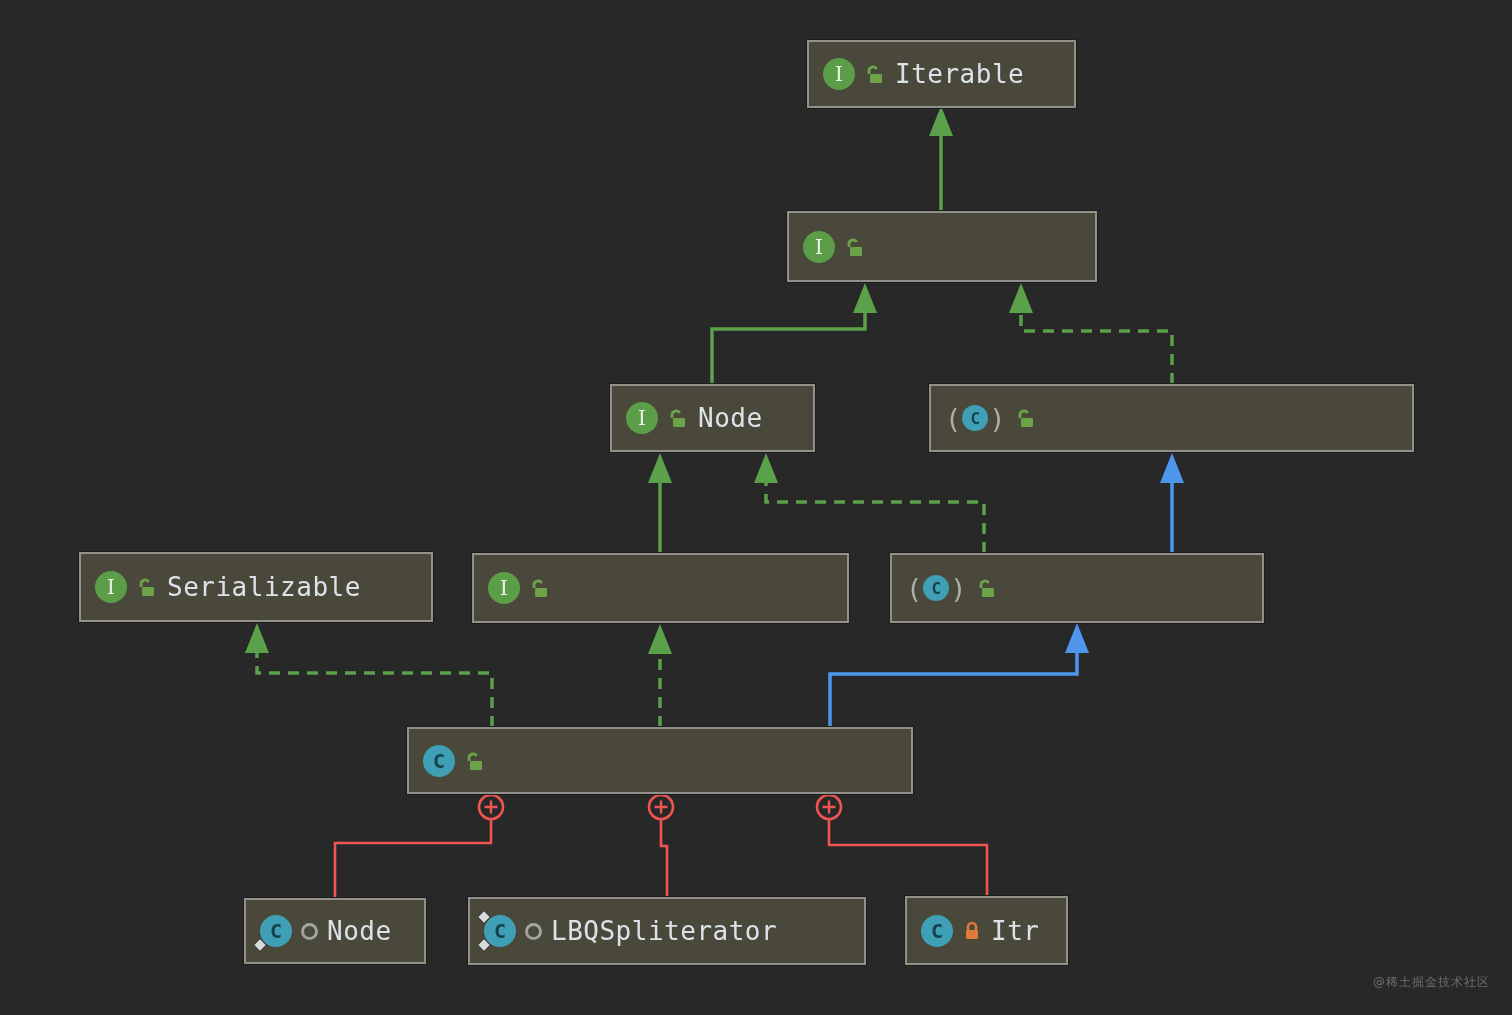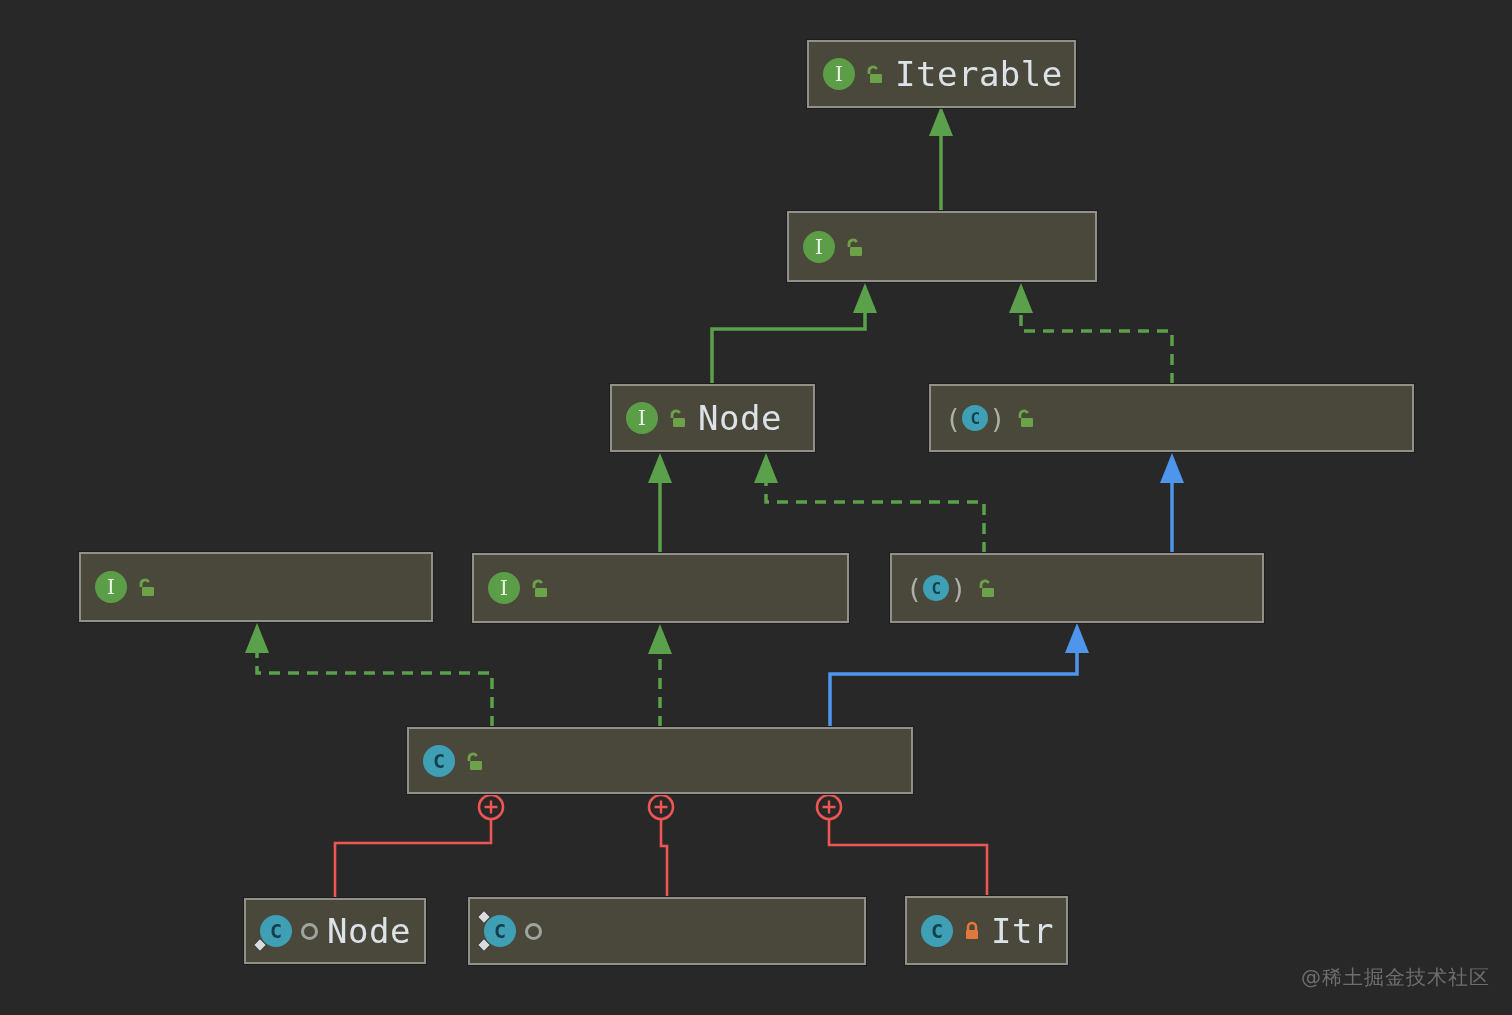--- a/index.html
+++ b/index.html
@@ -28,21 +28,21 @@
   .node{
     position:absolute;box-sizing:border-box;
     display:flex;align-items:center;gap:9px;
     padding:0 10px 0 14px;
     background:var(--node-fill);
     border:2px solid var(--node-border);
     box-shadow:0 0 0 1px #1d1d1d;
   }
   .node .label{
     color:var(--node-text);
-    font-size:34px;line-height:1;letter-spacing:0.5px;
+    font-size:26px;line-height:1;letter-spacing:0.5px;
     white-space:nowrap;
   }
   .circ{
     width:32px;height:32px;border-radius:50%;
     display:flex;align-items:center;justify-content:center;
     flex:0 0 auto;position:relative;
   }
   .circ.iface{background:var(--iface-green);}
   .circ.iface .glyph{
     font-family:"DejaVu Serif","Liberation Serif",serif;
@@ -66,21 +66,21 @@
   }
   .dm.bl{left:-4px;bottom:-2px;}
   .dm.tl{left:-4px;top:-2px;}
   .ring{
     width:11px;height:11px;border-radius:50%;flex:0 0 auto;
     border:3px solid var(--ring-gray);
   }
   .lock{flex:0 0 auto;display:block;}
   .watermark{
     position:absolute;right:22px;bottom:24px;
-    color:var(--watermark);font-size:20px;letter-spacing:1px;
+    color:var(--watermark);font-size:12px;letter-spacing:1px;
     font-family:"DejaVu Sans","Liberation Sans",sans-serif;
   }
   
   .n-iterable{left:807px;top:40px;width:269px;height:68px;}
   .n-collection{left:787px;top:211px;width:310px;height:71px;}
   .n-queue{left:610px;top:384px;width:205px;height:68px;}
   .n-abstractcollection{left:929px;top:384px;width:485px;height:68px;}
   .n-serializable{left:79px;top:552px;width:354px;height:70px;}
   .n-blockingqueue{left:472px;top:553px;width:377px;height:70px;}
   .n-abstractqueue{left:890px;top:553px;width:374px;height:70px;}
@@ -210,20 +210,21 @@
 </div>
 
 <div class="node n-serializable">
   <span class="circ iface">
       <span class="glyph">I</span>
     </span>
   <svg class="lock" width="22" height="22" viewBox="0 0 22 22">
     <path d="M5 11 V8 a4 4 0 0 1 7.6 -1.8" fill="none" stroke="#6CA349" stroke-width="2.8"></path>
     <rect x="6" y="11" width="12" height="9" rx="1.2" fill="#6CA349"></rect>
   </svg>
+  <span class="label">Serializable</span>
 </div>
 
 <div class="node n-blockingqueue">
   <span class="circ iface">
       <span class="glyph">I</span>
     </span>
   <svg class="lock" width="22" height="22" viewBox="0 0 22 22">
     <path d="M5 11 V8 a4 4 0 0 1 7.6 -1.8" fill="none" stroke="#6CA349" stroke-width="2.8"></path>
     <rect x="6" y="11" width="12" height="9" rx="1.2" fill="#6CA349"></rect>
   </svg>
@@ -262,20 +263,21 @@
   <span class="label">Node</span>
 </div>
 
 <div class="node n-lbqspliterator">
   <span class="circ cls">
     <span class="glyph">C</span>
     <span class="dm tl"></span>
     <span class="dm bl"></span>
   </span>
   <span class="ring"></span>
+  <span class="label">LBQSpliterator</span>
 </div>
 
 <div class="node n-itr">
   <span class="circ cls">
       <span class="glyph">C</span>
     </span>
   <svg class="lock" width="20" height="22" viewBox="0 0 20 22">
     <path d="M6 10 V7 a4 4 0 0 1 8 0 v3" fill="none" stroke="#E0793A" stroke-width="2.6"></path>
     <rect x="4" y="10" width="12" height="9" rx="1.2" fill="#E0793A"></rect>
   </svg>

